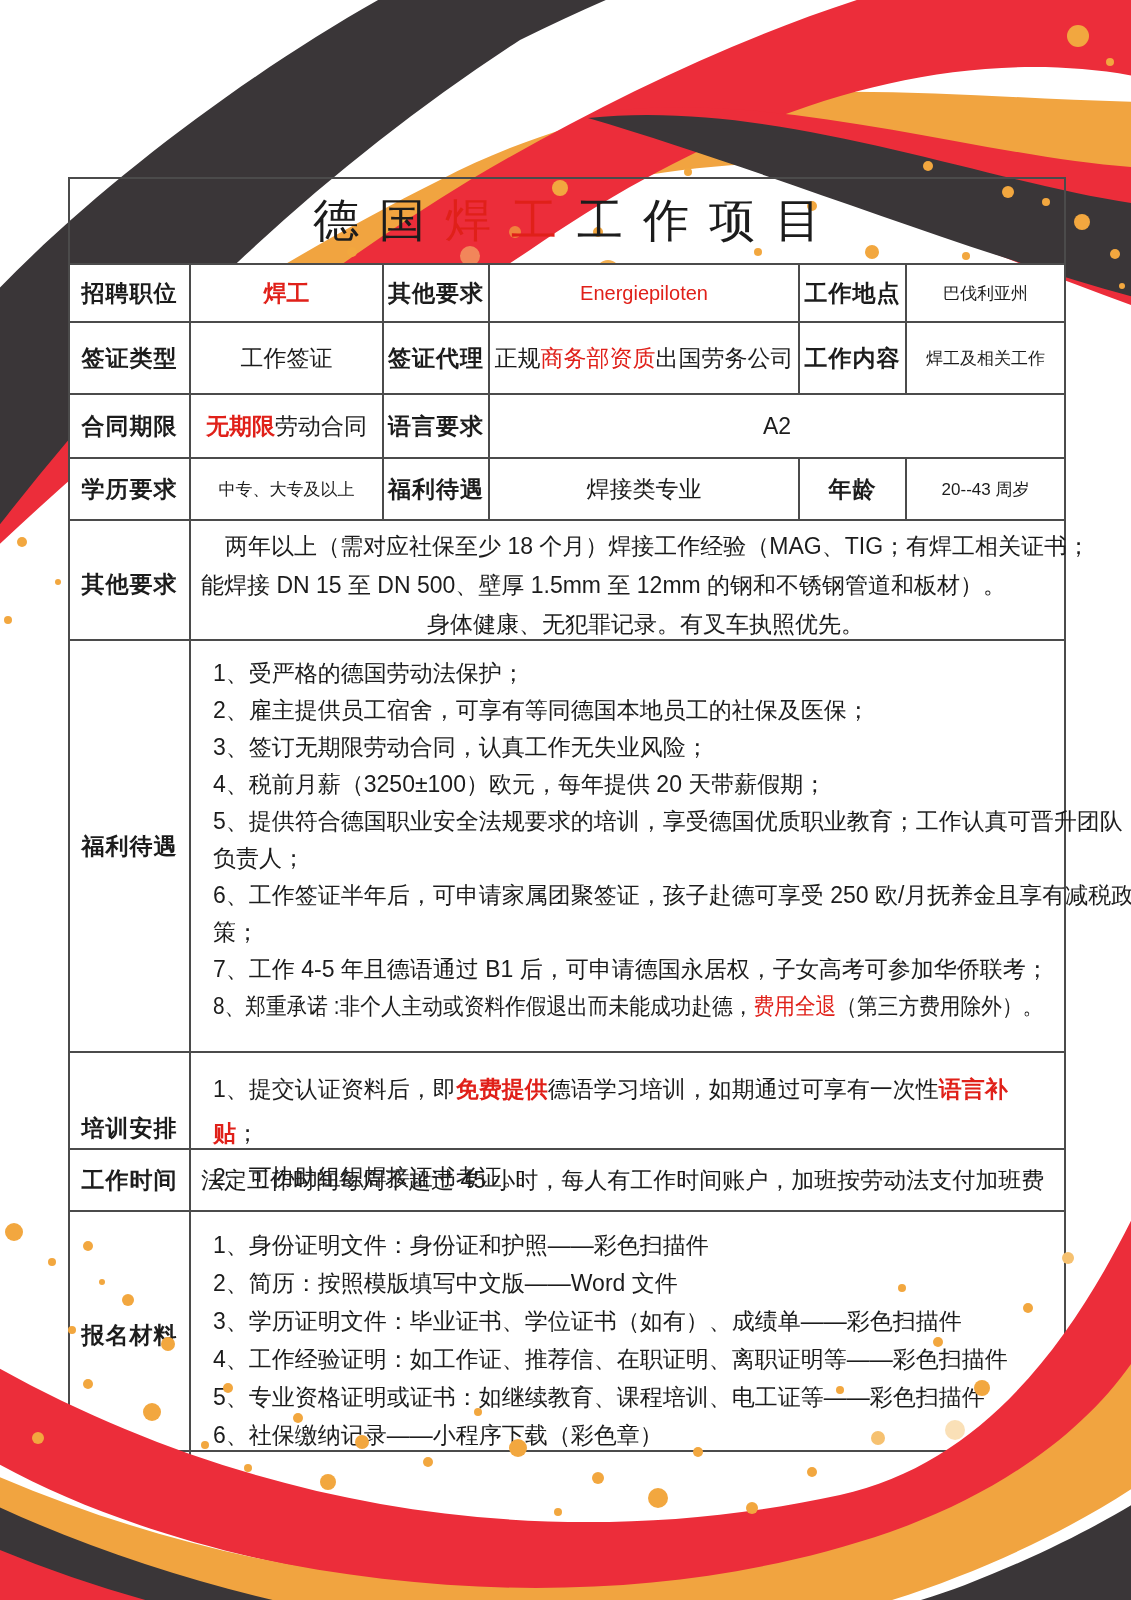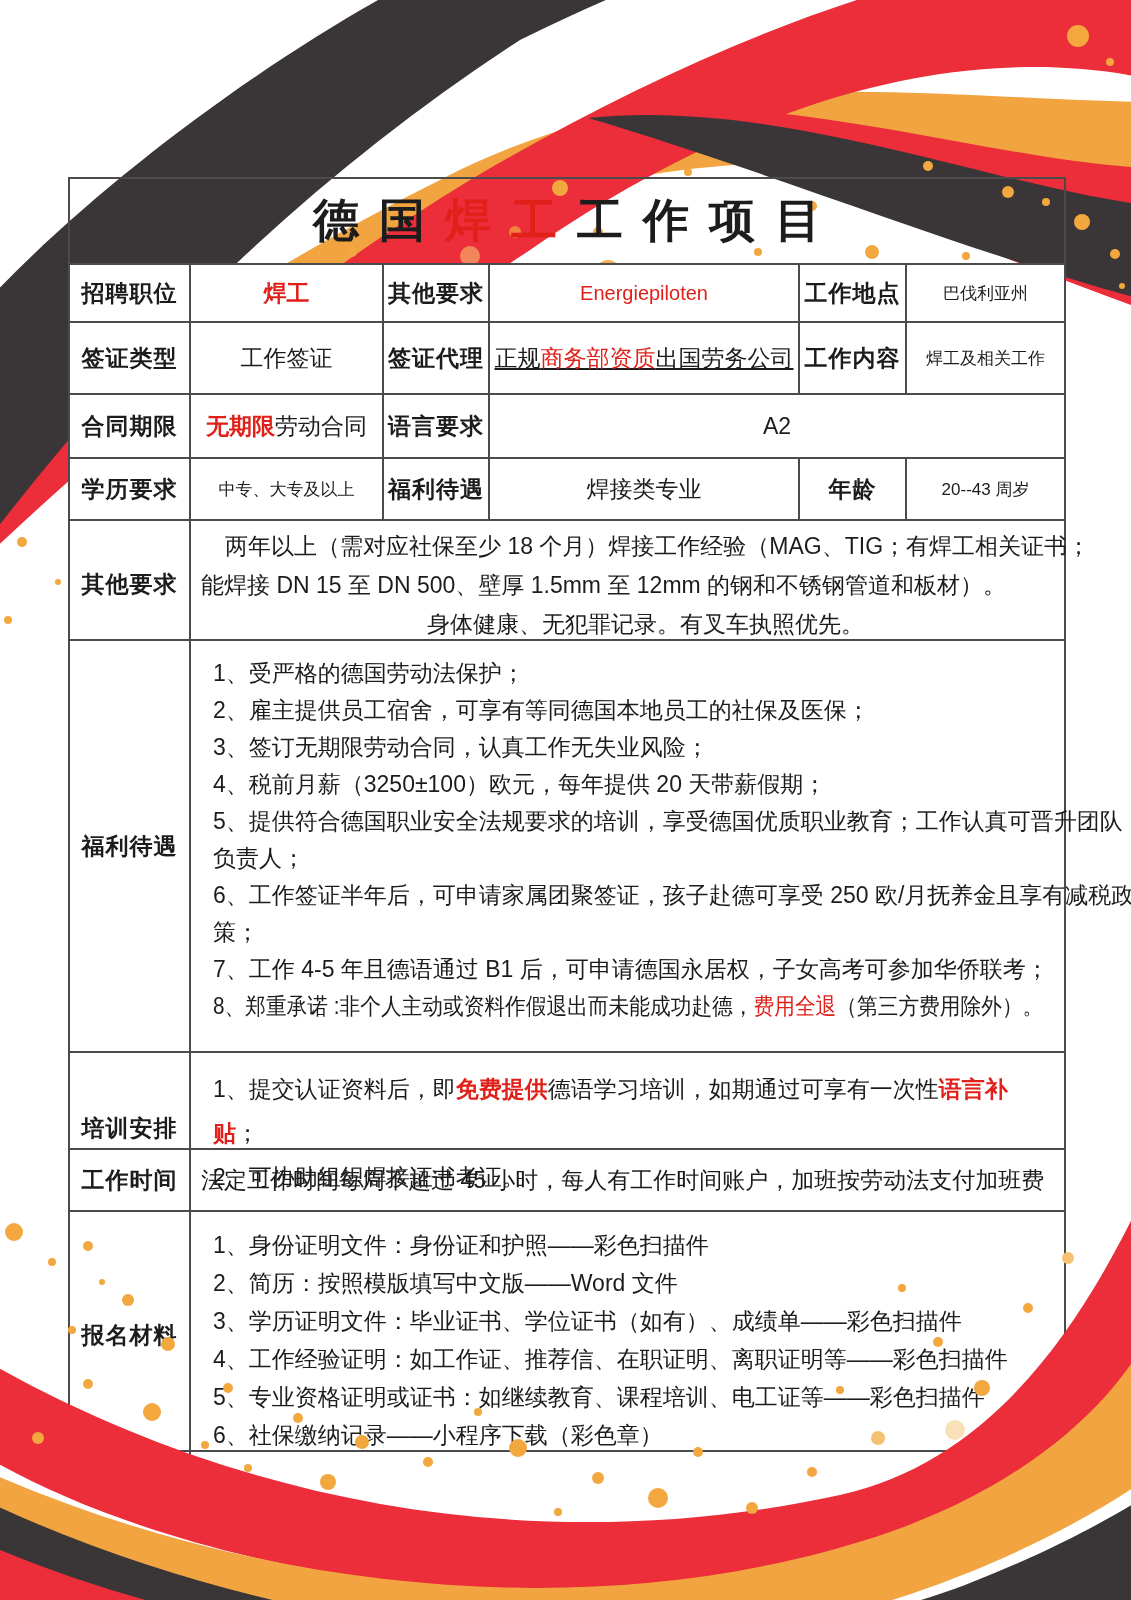--- a/index.html
+++ b/index.html
@@ -35,21 +35,21 @@
   .cell:last-child{border-right:none;}
   .lbl{font-weight:bold;letter-spacing:1px;}
   .content{
     display:block;text-align:left;padding:6px 8px 4px 10px;
   }
   .title-row{
     background:transparent;height:86px;
     display:flex;align-items:center;justify-content:center;
   }
   .doc-title{
-    font-size:46px;font-weight:bold;letter-spacing:20px;
+    font-size:46px;font-weight:normal;letter-spacing:20px;
     padding-left:20px;white-space:nowrap;
   }
   .red{color:#e02019;}
   .rb{color:#e02019;font-weight:bold;}
   .h-r1{height:58px;} .h-r2{height:72px;} .h-r3{height:64px;} .h-r4{height:62px;}
   .h-r5{height:120px;} .h-r6{height:412px;} .h-r7{height:97px;} .h-r8{height:62px;} .h-r9{height:238px;}
   .company{font-size:20px;}
   .val-sm{font-size:17px;}
   .lang-cell{gap:38px;}
   .lines{list-style:none;margin:0;padding:8px 8px 0 12px;}
@@ -123,21 +123,21 @@
       <div class="cell red company">Energiepiloten</div>
       <div class="cell lbl">工作地点</div>
       <div class="cell val-sm">巴伐利亚州</div>
     </div>
 
     <div class="trow cols6 h-r2">
       <div class="cell lbl">签证类型</div>
       <div class="cell">工作签证</div>
       <div class="cell lbl">签证代理</div>
       <div class="cell" style="padding:0 2px;">
-          <span style="white-space:nowrap;text-decoration:underline;"><span>正规</span><span class="red">商务部资质</span><span>出国劳务公司</span></span>
+          <span style="white-space:nowrap;"><span>正规</span><span class="red">商务部资质</span><span>出国劳务公司</span></span>
         </div>
       <div class="cell lbl">工作内容</div>
       <div class="cell val-sm">焊工及相关工作</div>
     </div>
 
     <div class="trow cols4 h-r3">
       <div class="cell lbl">合同期限</div>
       <div class="cell">
           <span style="white-space:nowrap;"><span class="rb">无期限</span><span>劳动合同</span></span>
         </div>

